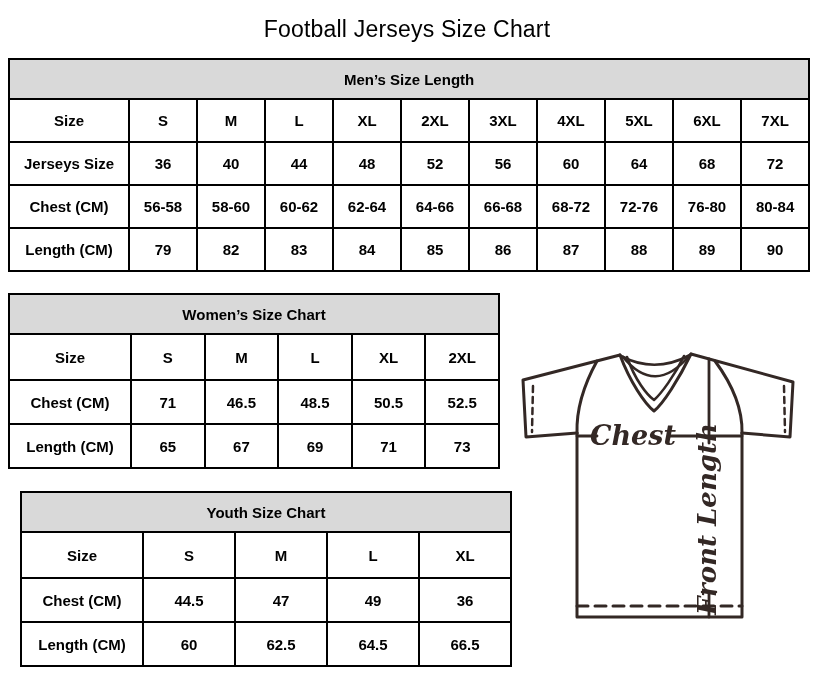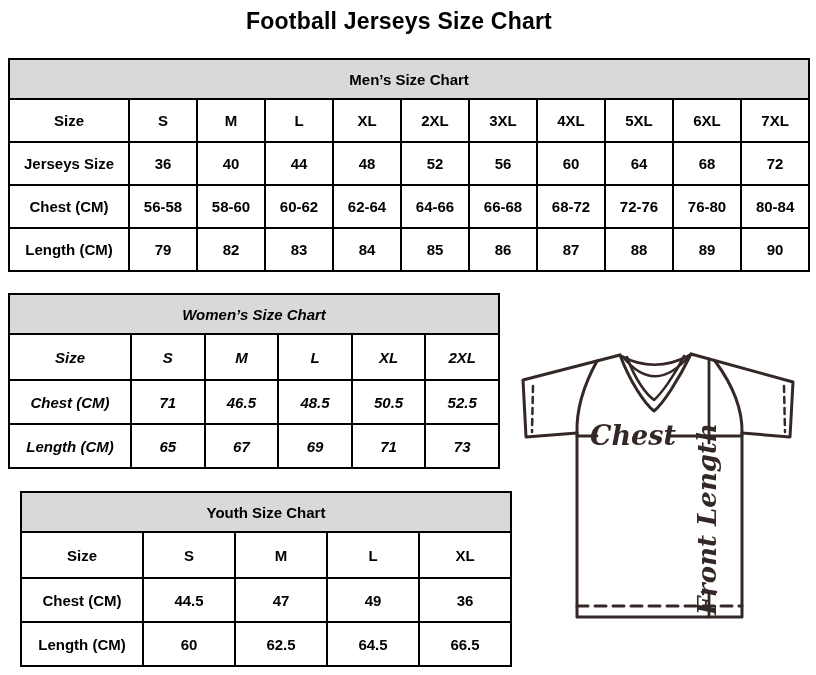--- a/index.html
+++ b/index.html
@@ -1,35 +1,35 @@
 <!DOCTYPE html>
 <html><head>
 <meta charset="utf-8">
 <style>
   html,body{margin:0;padding:0;}
   body{
     width:816px;height:675px;background:#ffffff;overflow:hidden;position:relative;
     font-family:"Liberation Sans", sans-serif;color:#000;
   }
   .page-title{
-    position:absolute;left:0;top:4px;width:790px;margin:4px;
-    text-align:center;font-size:23px;font-weight:bold;letter-spacing:.2px;
+    position:absolute;left:0;top:4px;width:790px;margin:12px;
+    text-align:center;font-size:23px;font-weight:normal;letter-spacing:.2px;
   }
   table.size-table{
     position:absolute;border-collapse:collapse;table-layout:fixed;
     background:#fff;font-weight:bold;
   }
   table.size-table th, table.size-table td{
     border:2px solid #000;text-align:center;vertical-align:middle;
     padding:0;font-size:15px;overflow:hidden;
   }
   th.table-header{background:#d9d9d9;font-size:17px;height:38px;}
   .men{left:8px;top:58px;width:800px;}
   .men tbody tr{height:43px;}
-  .women{left:8px;top:293px;width:490px;font-style:italic;}
+  .women{left:8px;top:293px;width:490px;}
   .women tr.r0{height:46px;} .women tr.r1,.women tr.r2{height:44px;}
   .youth{left:20px;top:491px;width:490px;}
   .youth tr.r0{height:46px;} .youth tr.r1,.youth tr.r2{height:44px;}
   .jersey-wrap{position:absolute;left:513px;top:344px;width:292px;height:292px;}
   .jersey-wrap svg{display:block;}
   .diagram-text{
     font-family:"DejaVu Serif", serif;font-style:italic;font-weight:bold;
     fill:#332825;
   }
 </style>
@@ -47,21 +47,21 @@
       <col style="width:68px">
       <col style="width:68px">
     <col style="width:68px">
       <col style="width:68px">
       <col style="width:68px">
       <col style="width:68px">
       <col style="width:68px">
   </colgroup>
   <thead>
     <tr>
-      <th class="table-header" colspan="11">Men’s Size Chart</th>
+      <th class="table-header" colspan="11">Men’s Size Length</th>
     </tr>
   </thead>
   <tbody>
     <tr>
       <td>Size</td>
       <td>S</td>
       <td>M</td>
       <td>L</td>
       <td>XL</td>
       <td>2XL</td>

